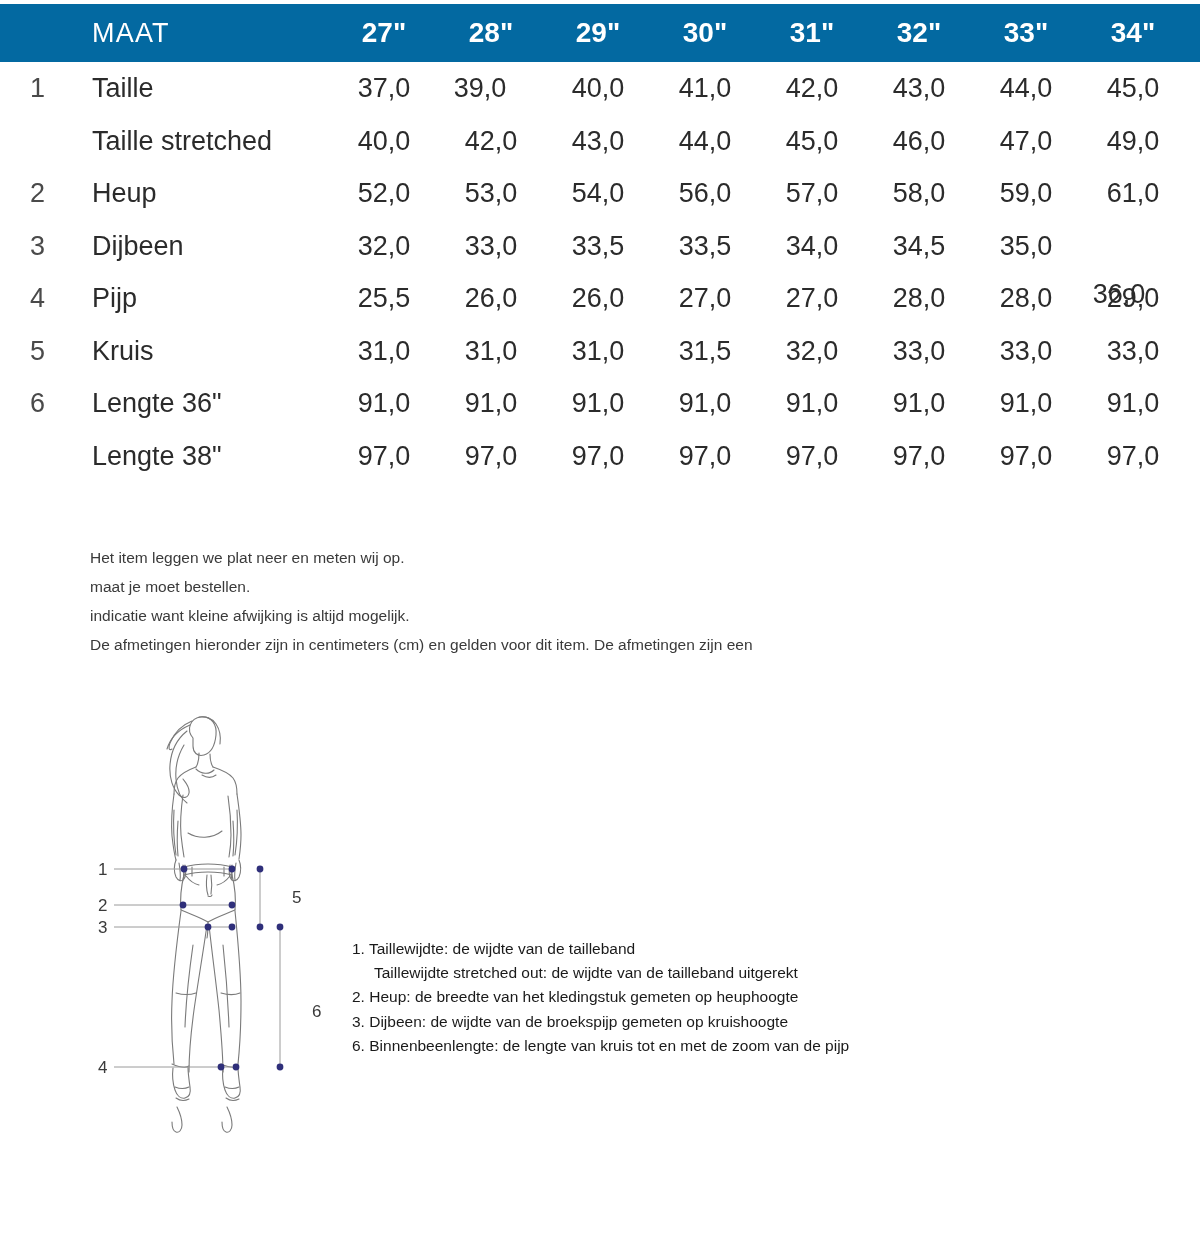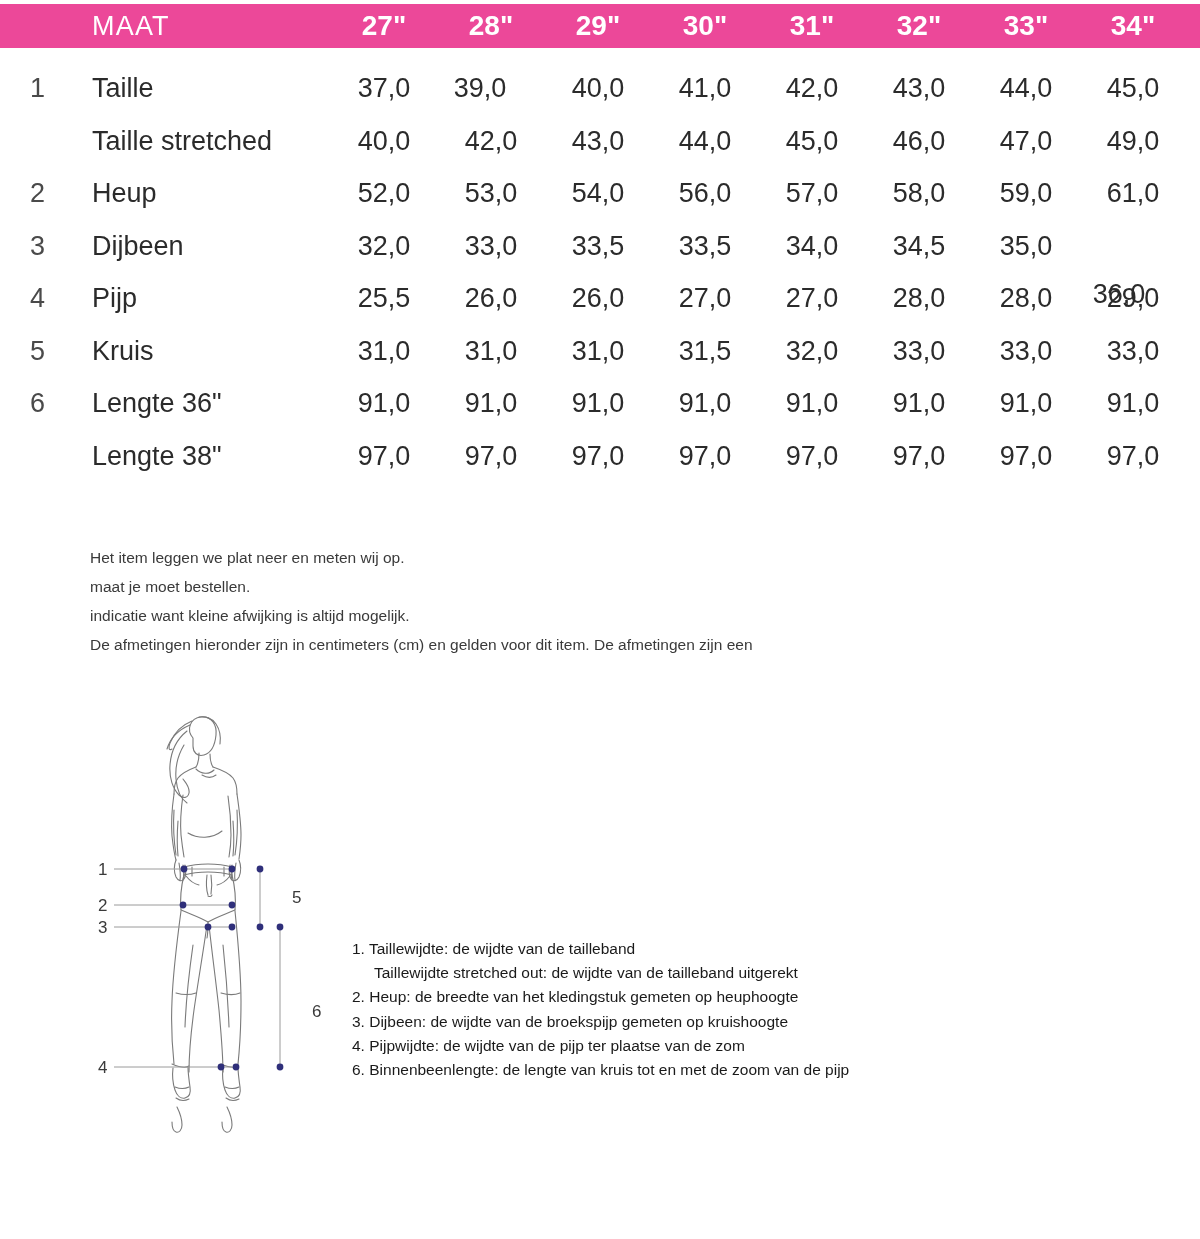--- a/index.html
+++ b/index.html
@@ -15,22 +15,22 @@
     color: #231f20;
     overflow: hidden;
   }
 
   
   .table-header {
     position: absolute;
     left: 0;
     top: 4px;
     width: 1200px;
-    height: 44px;
-    background: #ec4899;
+    height: 58px;
+    background: #0369a1;
     box-sizing: border-box;
   }
   .table-header .hdr-inner {
     position: relative;
     width: 100%;
     height: 100%;
   }
   .hdr-maat {
     position: absolute;
     left: 92px;
@@ -388,15 +388,14 @@
     </g>
 
   </svg>
 </div>
 
 <div class="legend">
   <div class="litem">1. Taillewijdte: de wijdte van de tailleband</div>
   <div class="litem sub">Taillewijdte stretched out: de wijdte van de tailleband uitgerekt</div>
   <div class="litem">2. Heup: de breedte van het kledingstuk gemeten op heuphoogte</div>
   <div class="litem">3. Dijbeen: de wijdte van de broekspijp gemeten op kruishoogte</div>
-  <div class="litem">4. Pijpwijdte: de wijdte van de pijp ter plaatse van de zom</div>
   <div class="litem">6. Binnenbeenlengte: de lengte van kruis tot en met de zoom van de pijp</div>
 </div>
 
 </body></html>

